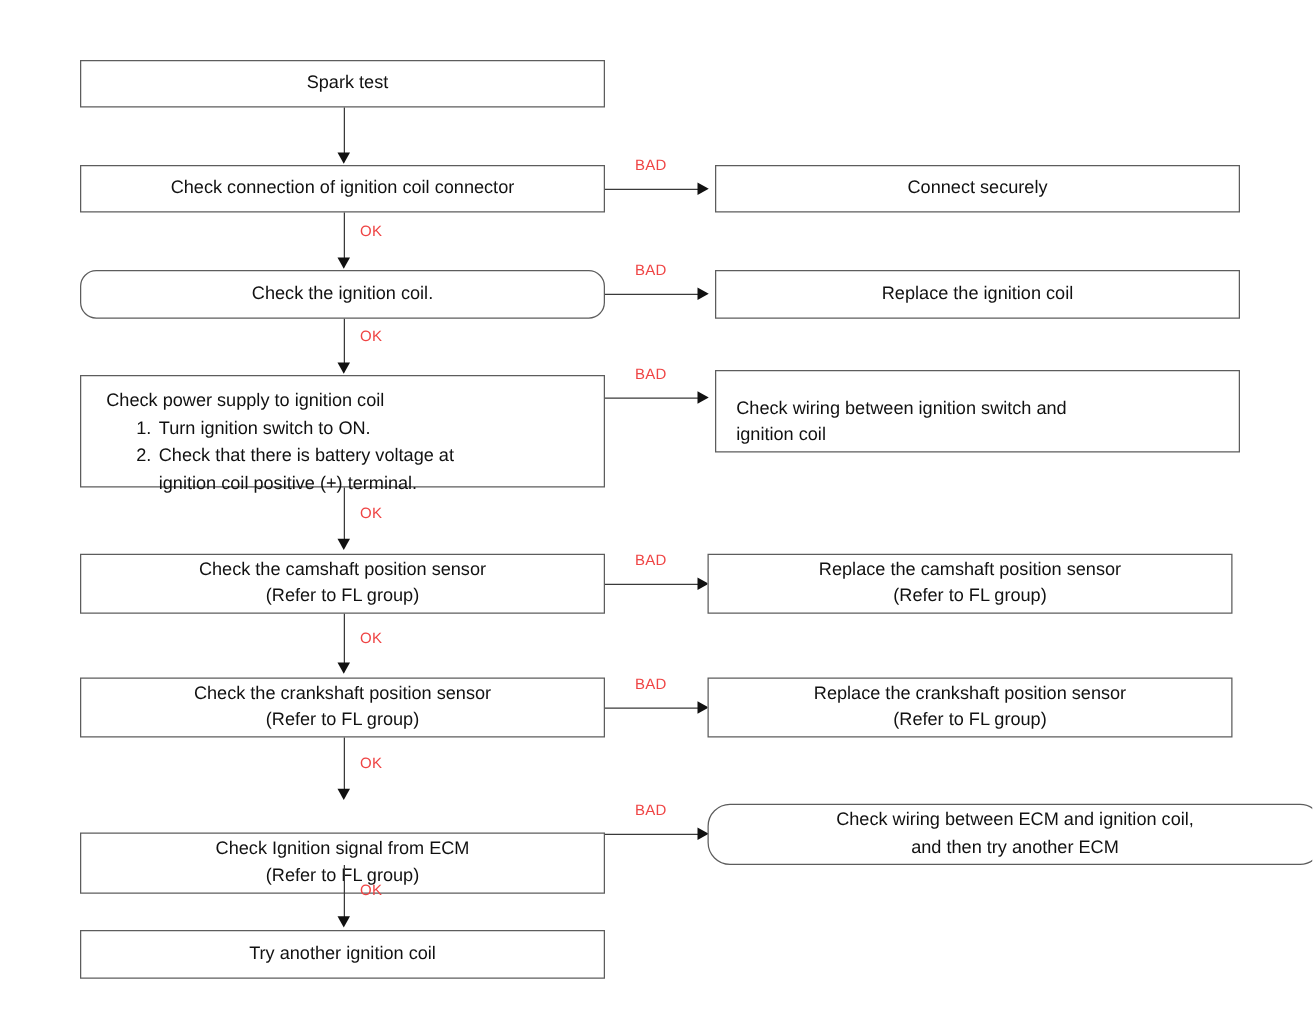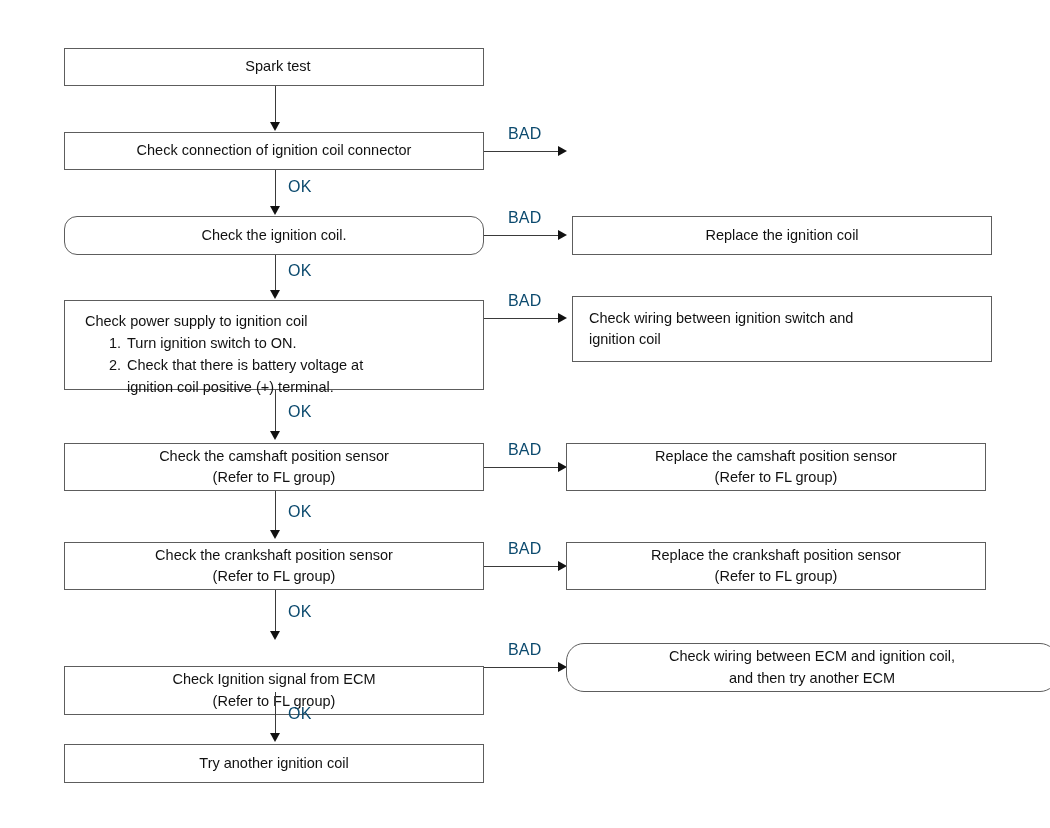--- a/index.html
+++ b/index.html
@@ -32,20 +32,21 @@
     font-size: 14.5px;
     line-height: 1.45;
     color: #111111;
     text-align: center;
     padding: 2px 8px;
   }
   .node.left-align {
     justify-content: flex-start;
     text-align: left;
     padding-left: 16px;
+    align-items: flex-end;
   }
   .node .txt { display: block; width: 100%; }
   .node .line { display: block; }
 
   
   .node.steps {
     display: block;
     padding: 10px 12px 8px 20px;
     text-align: left;
   }
@@ -94,22 +95,22 @@
   }
   .h-arrow {
     position: absolute;
     width: 0; height: 0;
     border-top: 5.5px solid transparent;
     border-bottom: 5.5px solid transparent;
     border-left: 9px solid #111111;
   }
   .edge-label {
     position: absolute;
-    font-size: 16px;
-    color: #0c4a6e;
+    font-size: 12px;
+    color: #ef4444;
     white-space: nowrap;
     letter-spacing: 0.2px;
   }
 </style>
 </head>
 <body>
 
 <div id="canvas">
 
   <div class="node" style="left:64px; top:48px; width:420px; height:38px;padding-left:16px;">
@@ -120,20 +121,23 @@
   <div class="v-arrow" style="left:270px; top:122px;"></div>
 
   <div class="node" style="left:64px; top:132px; width:420px; height:38px;">
     <span class="txt">Check connection of ignition coil connector</span>
   </div>
 
   <div class="h-line" style="left:484px; top:151px; width:75px;"></div>
   <div class="h-arrow" style="left:558px; top:146px;"></div>
   <div class="edge-label" style="left:508px; top:125px;">BAD</div>
 
+  <div class="node" style="left:572px; top:132px; width:420px; height:38px;">
+    <span class="txt">Connect securely</span>
+  </div>
 
   <div class="v-line" style="left:275px; top:170px; height:38px;"></div>
   <div class="v-arrow" style="left:270px; top:206px;"></div>
   <div class="edge-label" style="left:288px; top:178px;">OK</div>
 
   <div class="node" style="left:64px; top:216px; width:420px; height:39px;border-radius:13px;">
     <span class="txt">Check the ignition coil.</span>
   </div>
 
   <div class="h-line" style="left:484px; top:235px; width:75px;"></div>

